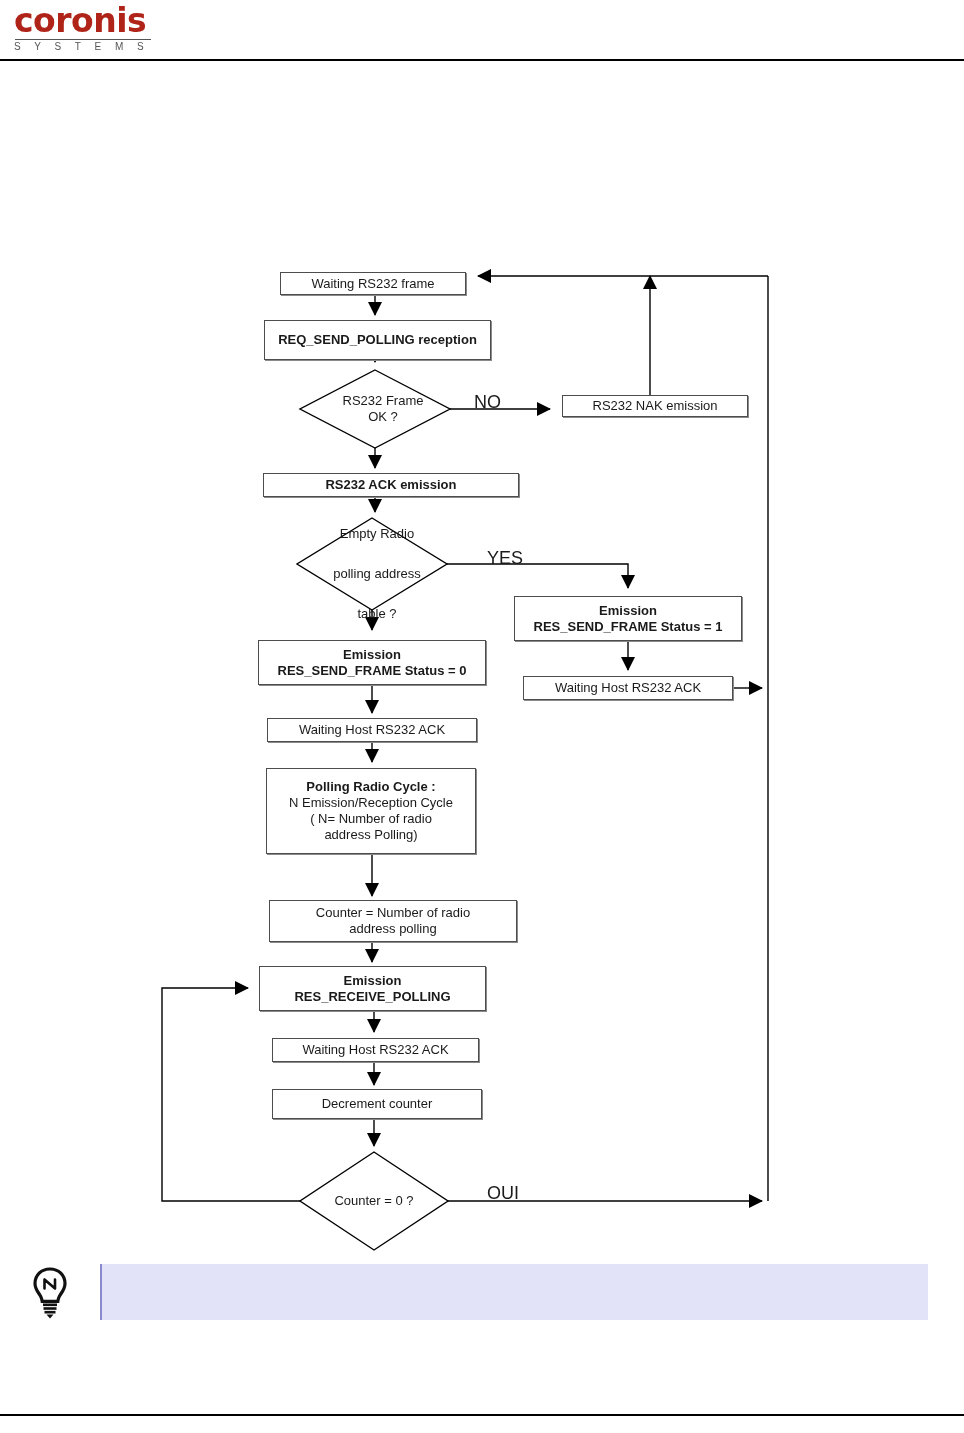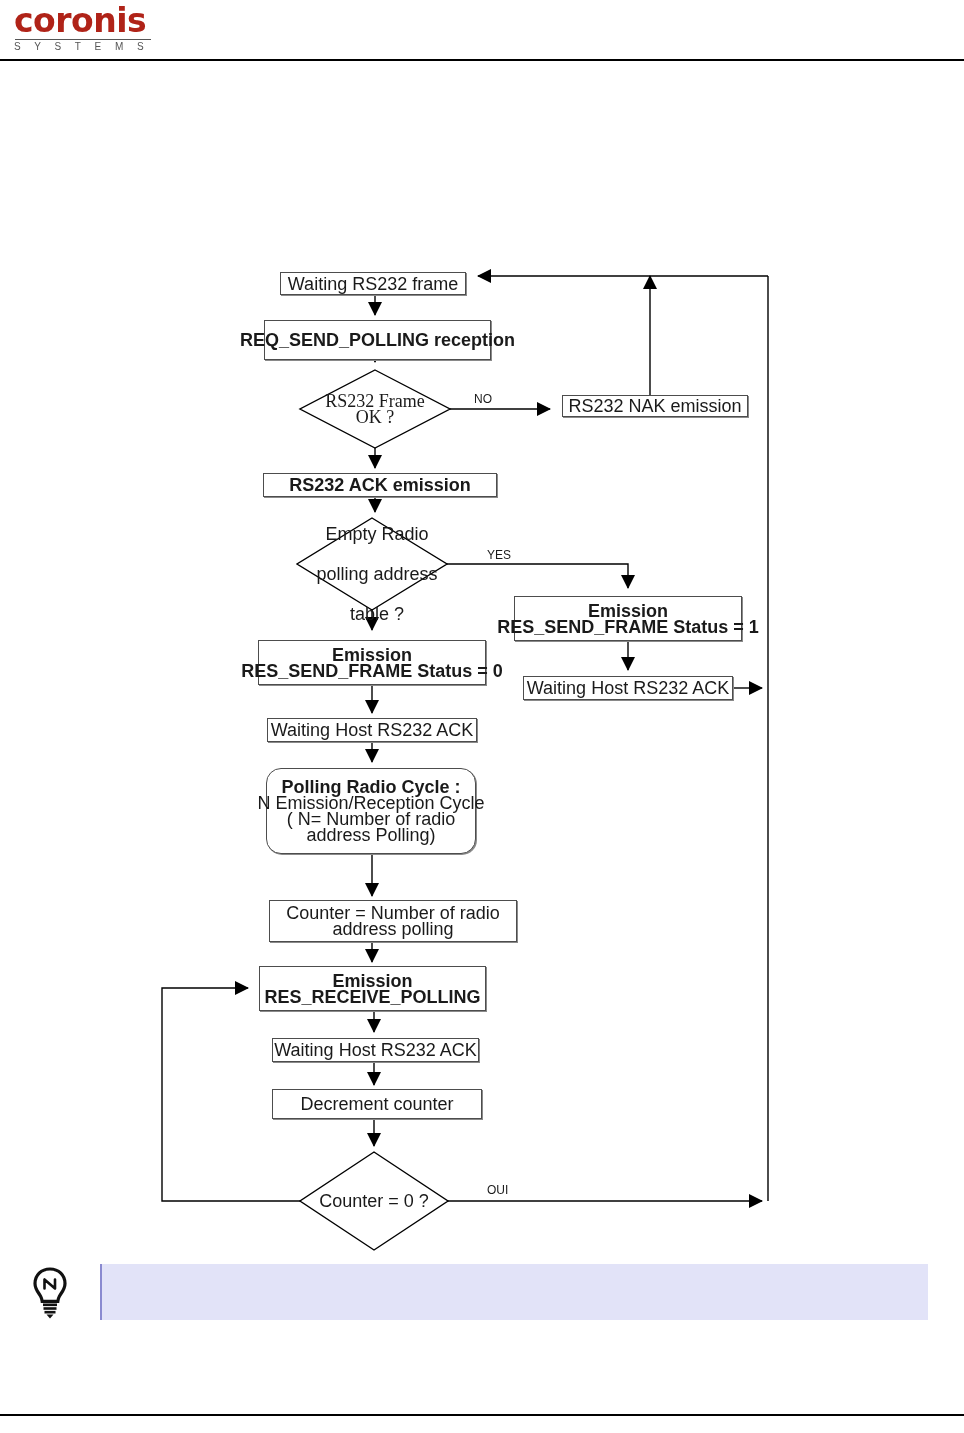--- a/index.html
+++ b/index.html
@@ -76,39 +76,39 @@
   .node {
     position: absolute;
     box-sizing: border-box;
     display: flex;
     flex-direction: column;
     align-items: center;
     justify-content: center;
     text-align: center;
     color: #1a1a1a;
     font-family: "Liberation Sans", sans-serif;
-    font-size: 18px;
+    font-size: 13px;
     line-height: 16px;
     white-space: nowrap;
   }
   .node.bold { font-weight: 700; }
   .node.box {
     background: #ffffff;
     border: 1px solid #4d4d4d;
     box-shadow: 1px 1px 0 #8a8a8a;
   }
   .node.diamond-label {
     background: transparent;
     border: none;
     box-shadow: none;
   }
   .edge-label {
     position: absolute;
     font-family: "Liberation Sans", sans-serif;
-    font-size: 12px;
+    font-size: 18px;
     color: #1a1a1a;
     white-space: nowrap;
   }
 
   
   .note-wrap {
     position: absolute;
     left: 28px; top: 1262px;
     width: 900px; height: 62px;
   }
@@ -205,30 +205,30 @@
 </div>
 
 <div class="node box" style="left:280px; top:272px; width:186px; height:23px;">
   <span>Waiting RS232 frame</span>
 </div>
 
 <div class="node box bold" style="left:264px; top:320px; width:227px; height:40px;">
   <span>REQ_SEND_POLLING reception</span>
 </div>
 
-<div class="node diamond-label" style="left:300px; top:386px; width:150px; height:46px;font-family:Liberation Serif, serif;">
+<div class="node diamond-label" style="left:308px; top:386px; width:150px; height:46px;">
   <span>RS232 Frame</span>
   <span>OK ?</span>
 </div>
 
 <div class="node box" style="left:562px; top:395px; width:186px; height:22px;">
   <span>RS232 NAK emission</span>
 </div>
 
-<div class="node box bold" style="left:263px; top:473px; width:234px; height:24px;">
+<div class="node box bold" style="left:263px; top:473px; width:256px; height:24px;">
   <span>RS232 ACK emission</span>
 </div>
 
 <div class="node diamond-label" style="left:292px; top:548px; width:170px; height:52px;gap:24px;">
   <span>Empty Radio</span>
   <span>polling  address</span>
   <span>table ?</span>
 </div>
 
 <div class="node box bold" style="left:514px; top:596px; width:228px; height:45px;">
@@ -242,21 +242,21 @@
 
 <div class="node box bold" style="left:258px; top:640px; width:228px; height:45px;">
   <span>Emission</span>
   <span>RES_SEND_FRAME Status = 0</span>
 </div>
 
 <div class="node box" style="left:267px; top:718px; width:210px; height:24px;">
   <span>Waiting Host RS232 ACK</span>
 </div>
 
-<div class="node box" style="left:266px; top:768px; width:210px; height:86px;border-radius:15px;">
+<div class="node box" style="left:266px; top:768px; width:210px; height:86px;">
   <span class="bold-line" style="font-weight:700;">Polling Radio Cycle :</span>
   <span>N Emission/Reception Cycle</span>
   <span>( N= Number of radio</span>
   <span>address Polling)</span>
 </div>
 
 <div class="node box" style="left:269px; top:900px; width:248px; height:42px;">
   <span>Counter = Number of radio</span>
   <span>address polling</span>
 </div>

